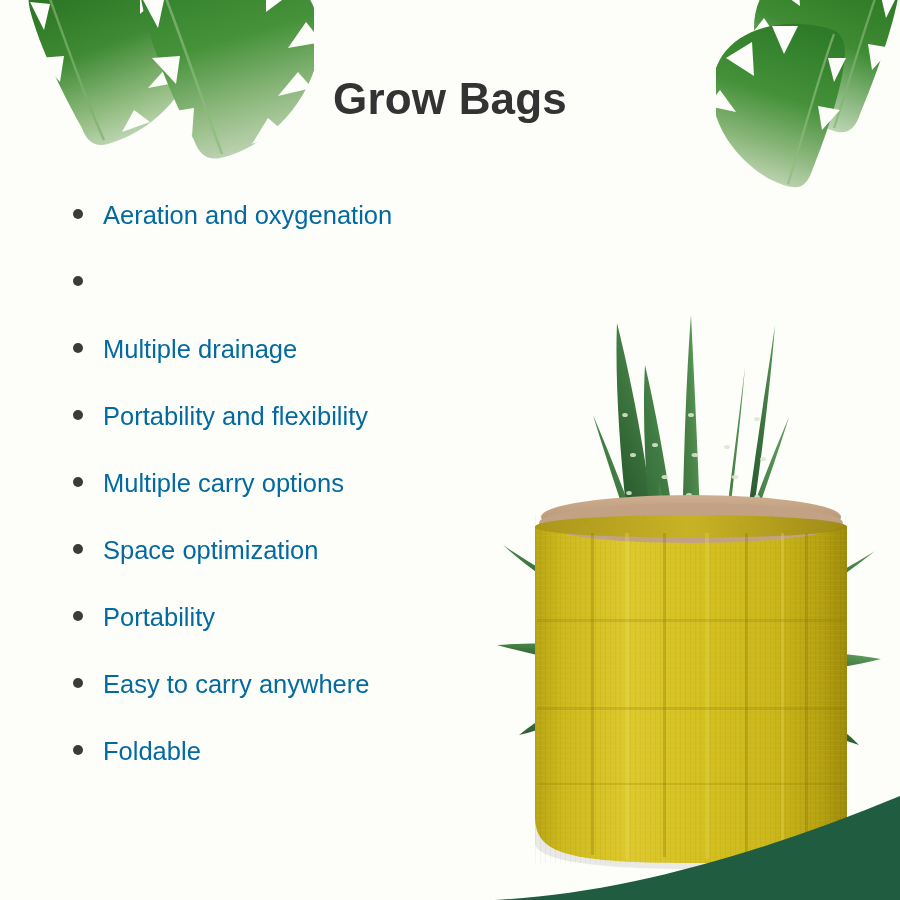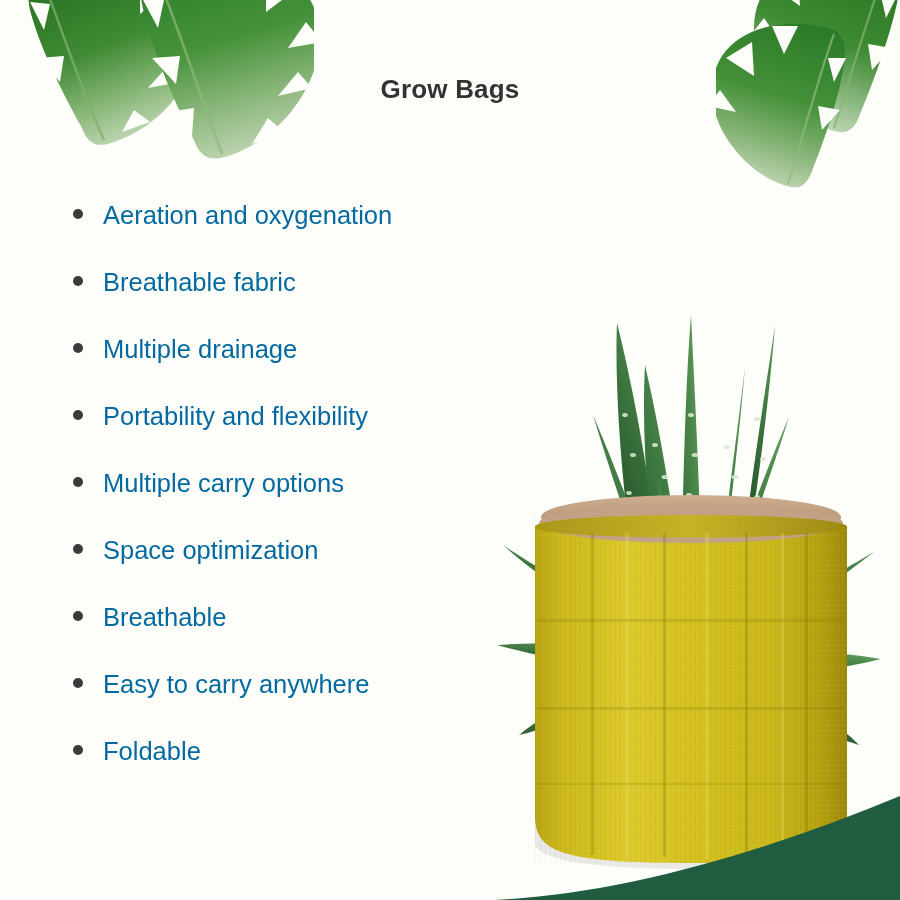--- a/index.html
+++ b/index.html
@@ -31,21 +31,21 @@
   .leaf-cluster.top-right { right: -26px; top: -34px; width: 210px; height: 225px;
                             transform: scaleX(-1); }
   .leaf-cluster svg { display: block; width: 100%; height: 100%; }
 
   
   #page-title {
     position: absolute;
     left: 0; right: 0;
     top: 74px;
     text-align: center;
-    font-size: 26px;
+    font-size: 44px;
     font-weight: bold;
     color: #333333;
     letter-spacing: 0.2px;
   }
 
   
   #feature-list {
     position: absolute;
     left: 62px;
     top: 196px;
@@ -203,41 +203,40 @@
 
   <div id="page-title">Grow Bags</div>
 
   <ul id="feature-list">
     <li>
       <span class="bullet-dot"></span>
       <span>Aeration and oxygenation</span>
     </li>
     <li>
       <span class="bullet-dot"></span>
-      <span>Breathable fabric</span>
     </li>
     <li>
       <span class="bullet-dot"></span>
       <span>Multiple drainage</span>
     </li>
     <li>
       <span class="bullet-dot"></span>
       <span>Portability and flexibility</span>
     </li>
     <li>
       <span class="bullet-dot"></span>
       <span>Multiple carry options</span>
     </li>
     <li>
       <span class="bullet-dot"></span>
       <span>Space optimization</span>
     </li>
     <li>
       <span class="bullet-dot"></span>
-      <span>Breathable</span>
+      <span>Portability</span>
     </li>
     <li>
       <span class="bullet-dot"></span>
       <span>Easy to carry anywhere</span>
     </li>
     <li>
       <span class="bullet-dot"></span>
       <span>Foldable</span>
     </li>
   </ul>

